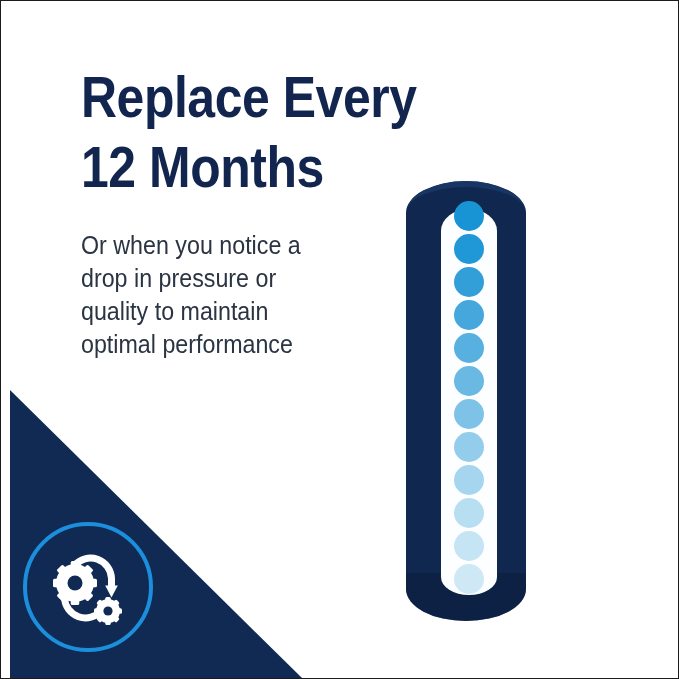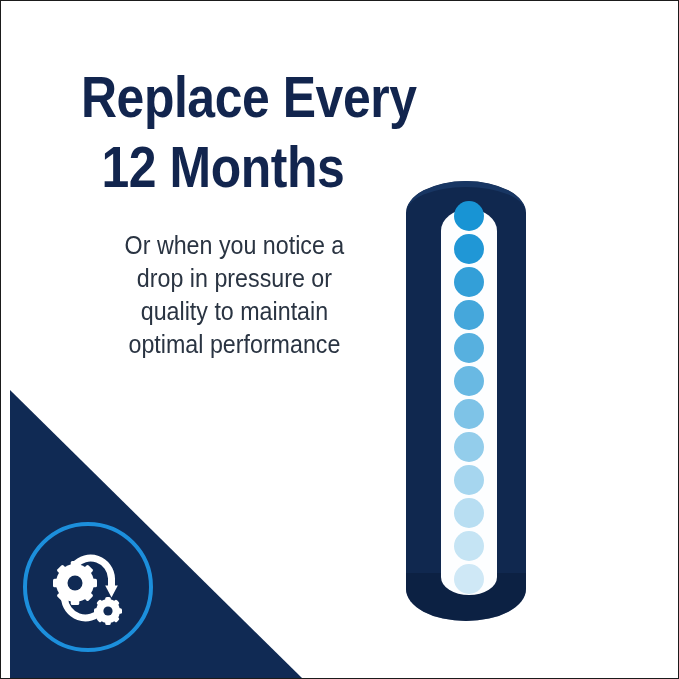--- a/index.html
+++ b/index.html
@@ -13,21 +13,20 @@
   }
 
   #poster {
     position: relative;
     width: 679px;
     height: 679px;
     background: #ffffff;
     box-sizing: border-box;
     border: 1px solid #1b1b1b;
     overflow: hidden;
-    text-align: center;
   }
 
   
   .corner-triangle {
     position: absolute;
     left: 0;
     top: 0;
     width: 679px;
     height: 679px;
     pointer-events: none;

